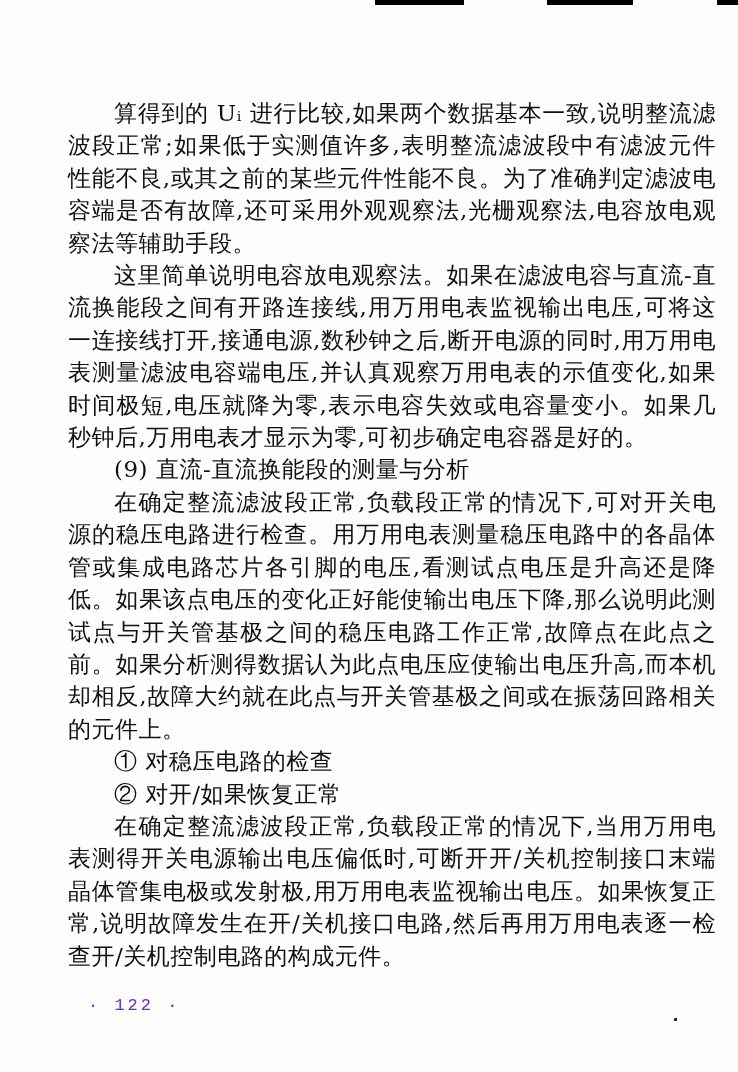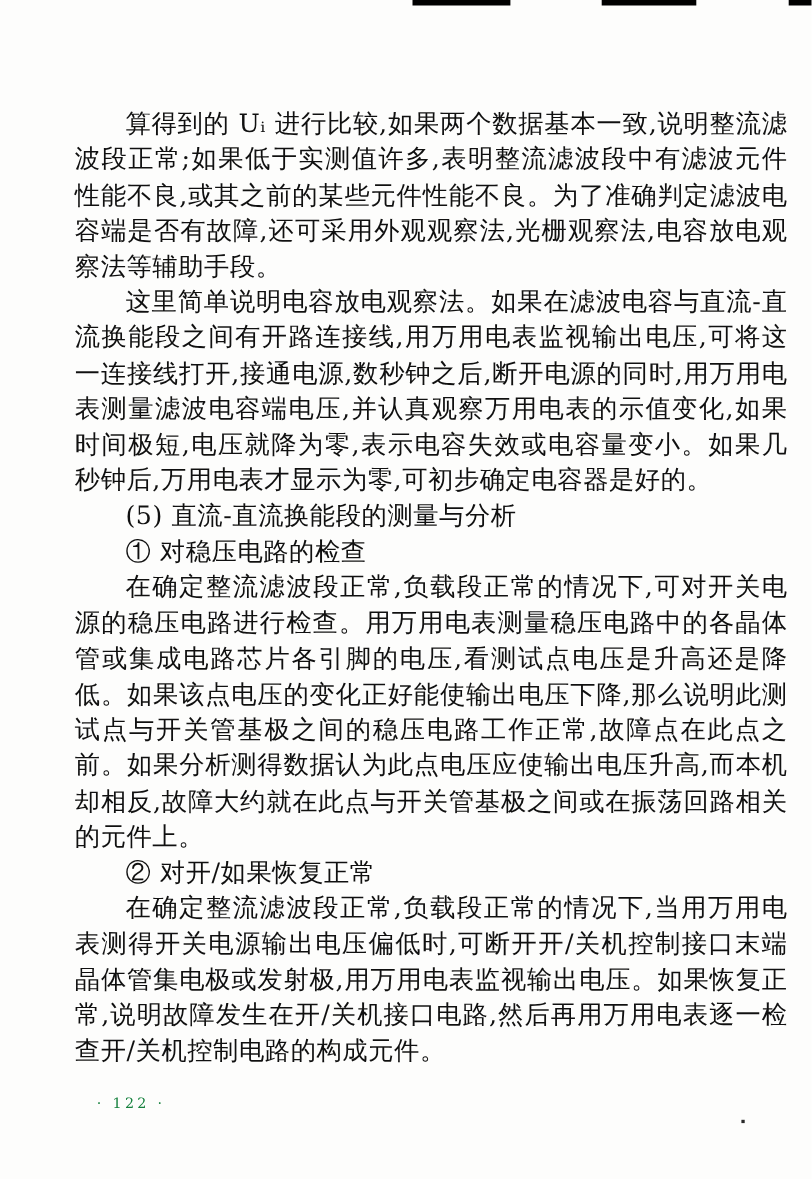--- a/index.html
+++ b/index.html
@@ -41,41 +41,42 @@
   }
   .text-block p {
     margin: 0;
     padding: 0;
     text-indent: 2em;
   }
   .page-number {
     position: absolute;
     left: 88px;
     top: 996px;
-    font-size: 13px;
+    font-size: 17px;
     letter-spacing: 3px;
-    color: #15803d;
+    color: #6d28d9;
+    font-family: Liberation Mono, monospace;
   }
 </style>
 </head>
 <body>
 
 <div class="page">
 
   <div class="artifact bar-1"></div>
   <div class="artifact bar-2"></div>
   <div class="artifact bar-3"></div>
   <div class="artifact speck-1"></div>
   <div class="artifact speck-2"></div>
 
   <main class="text-block">
     <p>算得到的 Uᵢ 进行比较,如果两个数据基本一致,说明整流滤波段正常;如果低于实测值许多,表明整流滤波段中有滤波元件性能不良,或其之前的某些元件性能不良。为了准确判定滤波电容端是否有故障,还可采用外观观察法,光栅观察法,电容放电观察法等辅助手段。</p>
     <p>这里简单说明电容放电观察法。如果在滤波电容与直流-直流换能段之间有开路连接线,用万用电表监视输出电压,可将这一连接线打开,接通电源,数秒钟之后,断开电源的同时,用万用电表测量滤波电容端电压,并认真观察万用电表的示值变化,如果时间极短,电压就降为零,表示电容失效或电容量变小。如果几秒钟后,万用电表才显示为零,可初步确定电容器是好的。</p>
-    <p>(5) 直流-直流换能段的测量与分析</p>
+    <p>(9) 直流-直流换能段的测量与分析</p>
+    <p>在确定整流滤波段正常,负载段正常的情况下,可对开关电源的稳压电路进行检查。用万用电表测量稳压电路中的各晶体管或集成电路芯片各引脚的电压,看测试点电压是升高还是降低。如果该点电压的变化正好能使输出电压下降,那么说明此测试点与开关管基极之间的稳压电路工作正常,故障点在此点之前。如果分析测得数据认为此点电压应使输出电压升高,而本机却相反,故障大约就在此点与开关管基极之间或在振荡回路相关的元件上。</p>
     <p>① 对稳压电路的检查</p>
-    <p>在确定整流滤波段正常,负载段正常的情况下,可对开关电源的稳压电路进行检查。用万用电表测量稳压电路中的各晶体管或集成电路芯片各引脚的电压,看测试点电压是升高还是降低。如果该点电压的变化正好能使输出电压下降,那么说明此测试点与开关管基极之间的稳压电路工作正常,故障点在此点之前。如果分析测得数据认为此点电压应使输出电压升高,而本机却相反,故障大约就在此点与开关管基极之间或在振荡回路相关的元件上。</p>
     <p>② 对开/如果恢复正常</p>
     <p>在确定整流滤波段正常,负载段正常的情况下,当用万用电表测得开关电源输出电压偏低时,可断开开/关机控制接口末端晶体管集电极或发射极,用万用电表监视输出电压。如果恢复正常,说明故障发生在开/关机接口电路,然后再用万用电表逐一检查开/关机控制电路的构成元件。</p>
   </main>
 
   <div class="page-number">· 122 ·</div>
 
 </div>
 
 </body></html>

